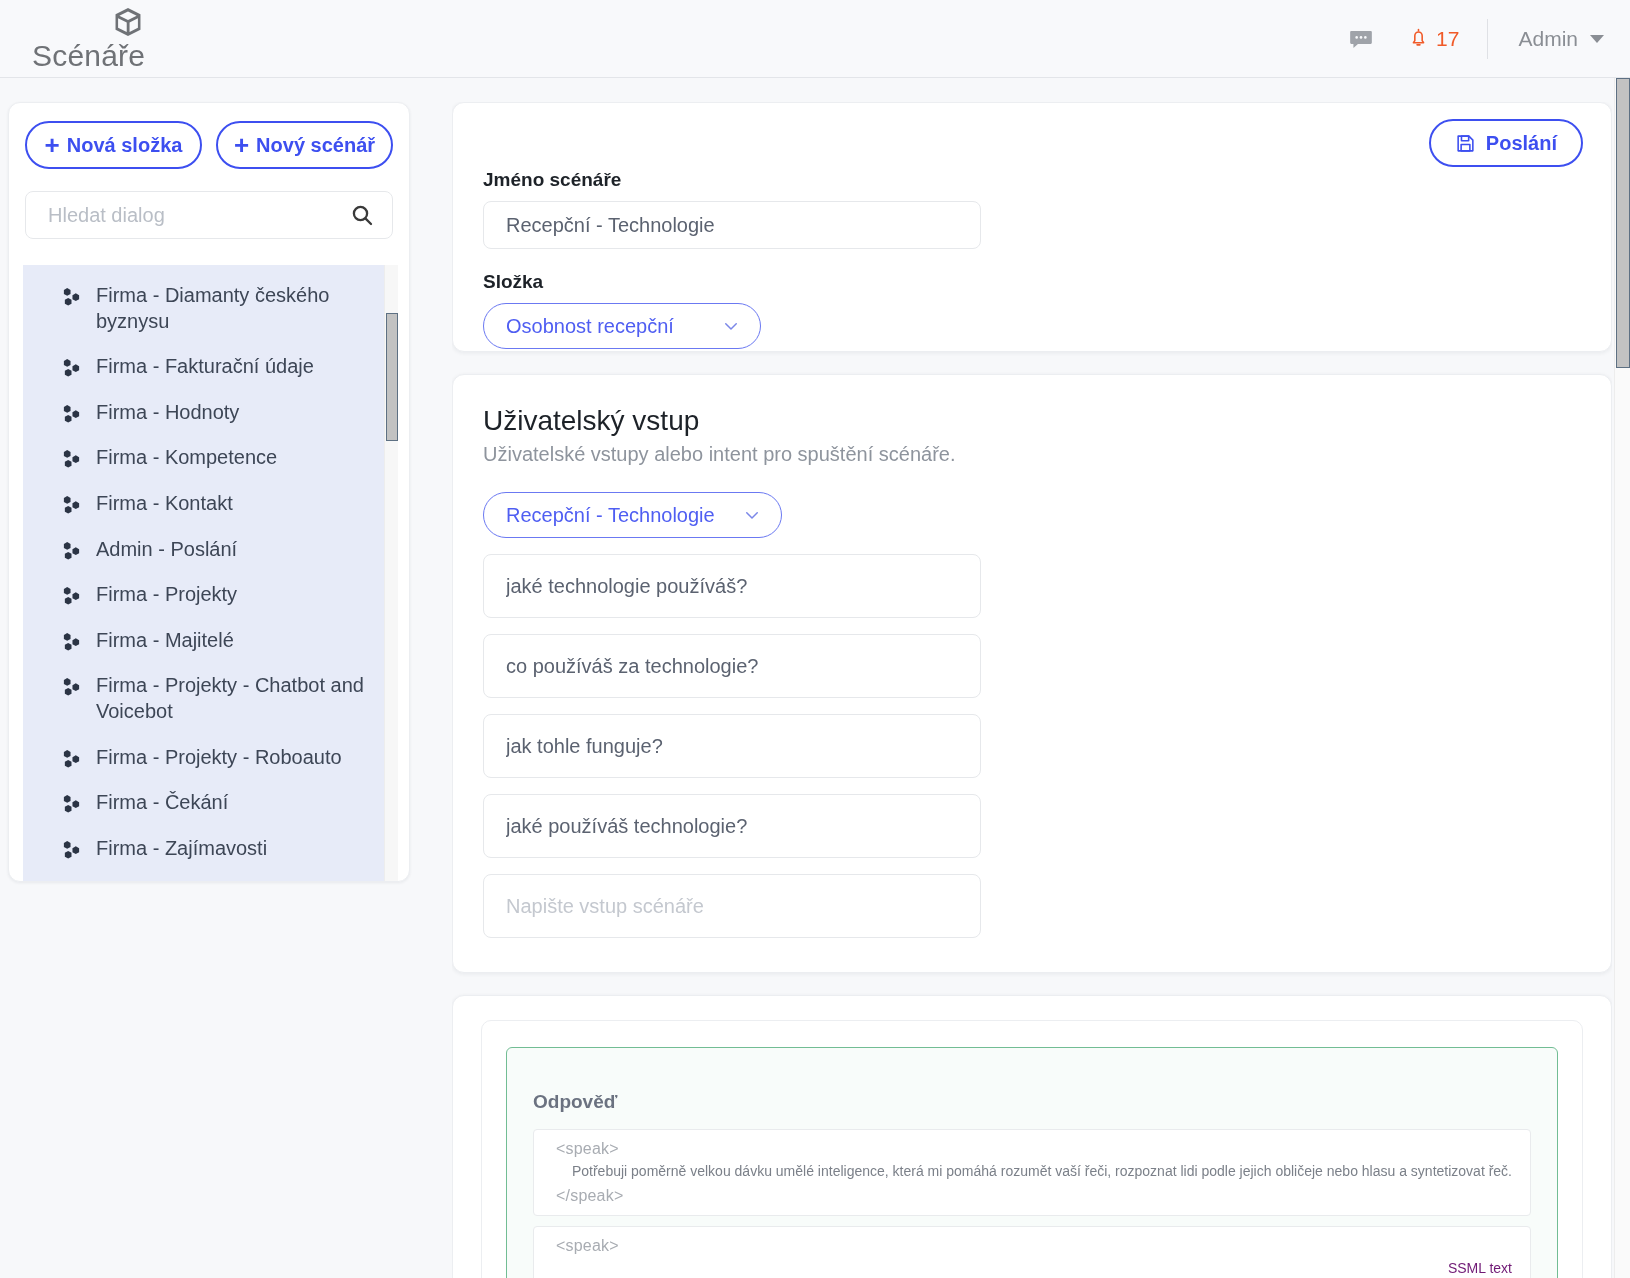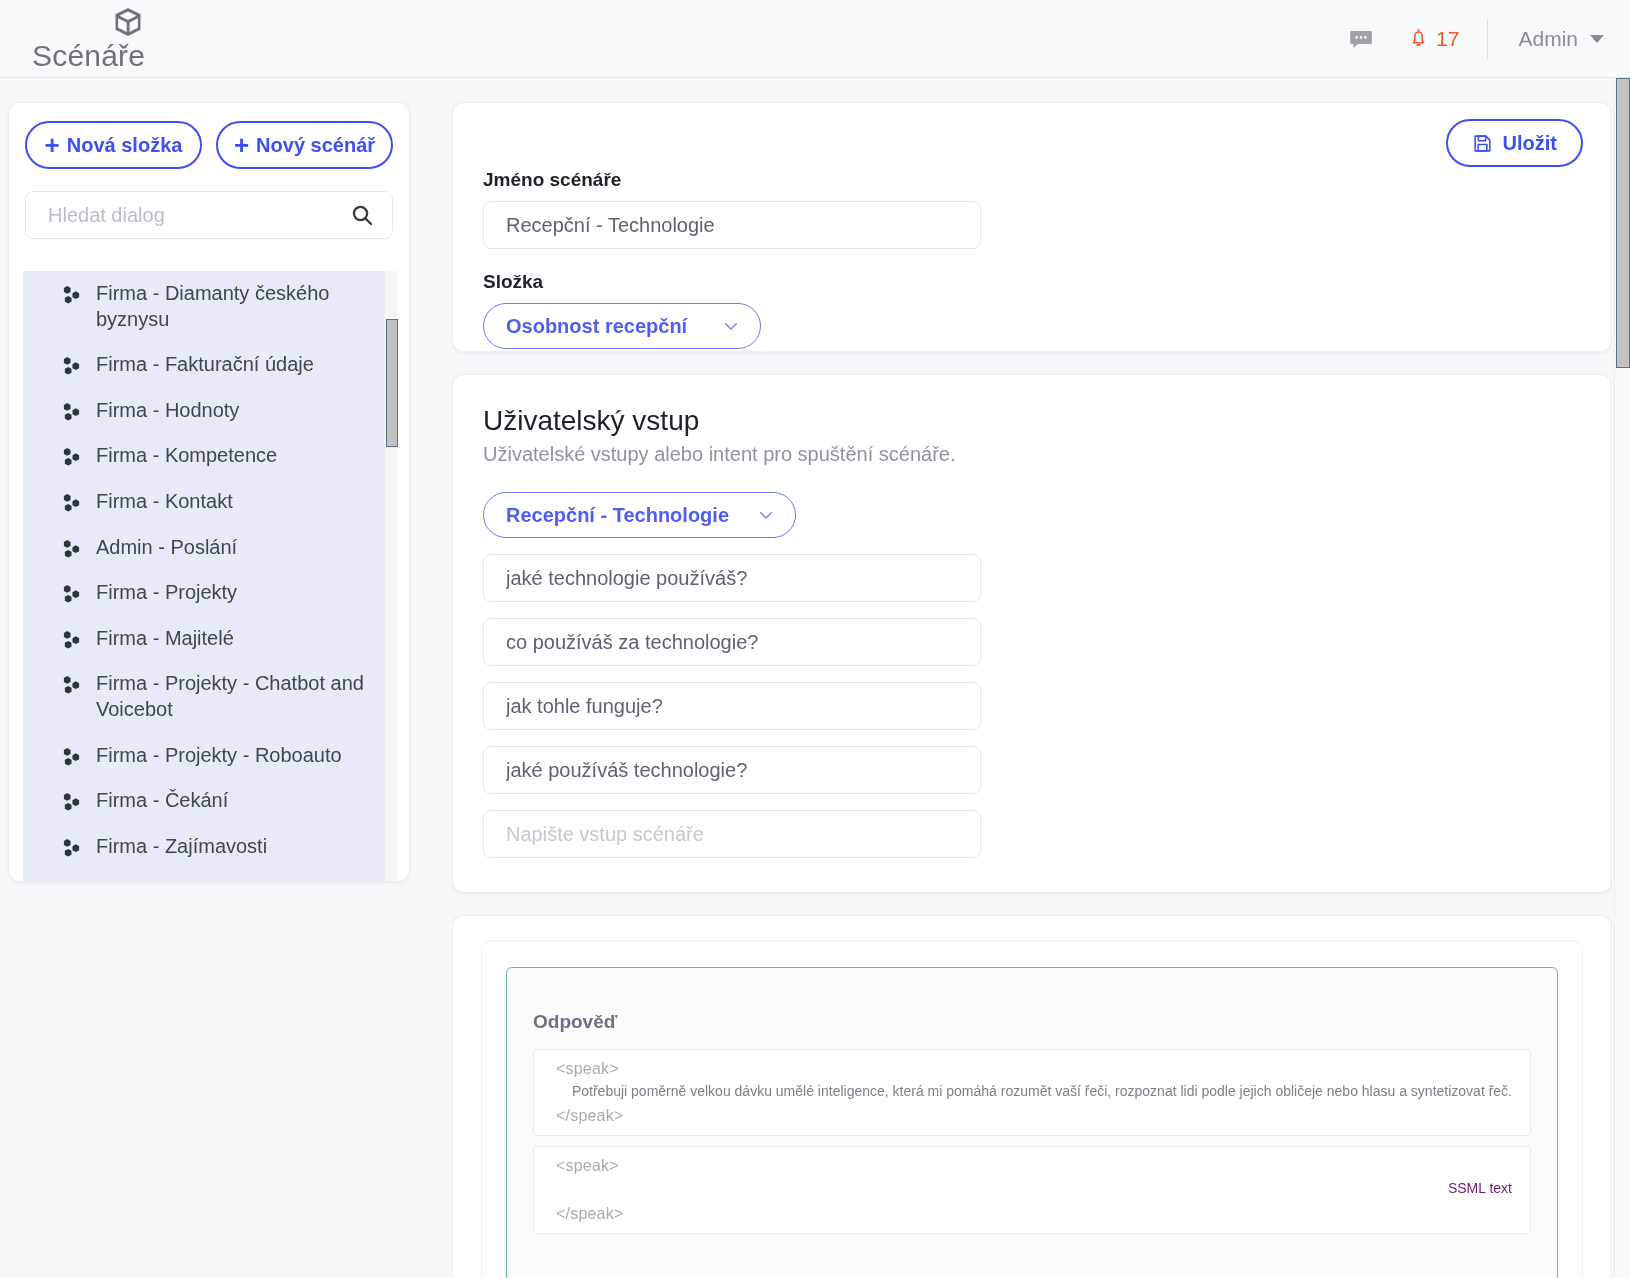--- a/index.html
+++ b/index.html
@@ -83,24 +83,25 @@
   .search-wrap input {
     border: 0; outline: 0; background: transparent;
     font-size: 20px; color: #5b6270;
     padding: 0 46px 0 22px; width: 100%; height: 100%;
     font-family: "Liberation Sans", sans-serif;
   }
   .search-wrap input::placeholder { color: #b9bec6; }
   .search-icon { position: absolute; right: 18px; width: 24px; height: 24px; color: #3a3a3a; }
 
   #scroll-list {
-    position: absolute; left: 14px; top: 168px;
+    position: absolute; left: 14px; top: 162px;
     width: 375px; height: 672px;
     background: #e7ebf8;
     overflow: hidden;
+    padding-top: 8px;
   }
   .list-item {
     display: flex; align-items: flex-start;
     padding: 10px 18px 10px 38px;
     font-size: 20px; color: #3d4656;
     line-height: 1.28;
     cursor: pointer;
     position: relative;
   }
   .list-item .cubes {
@@ -154,31 +155,31 @@
     padding: 0 22px;
     font-size: 20px; color: #5b6270;
     font-family: "Liberation Sans", sans-serif;
     outline: none; background: #fff;
   }
   .select-pill {
     display: inline-flex; align-items: center; justify-content: space-between;
     min-width: 278px; height: 46px;
     border: 1px solid #6b79f2; border-radius: 24px;
     color: #4f5ef2; font-size: 20px;
-    padding: 0 20px 0 22px; cursor: pointer; background: #fff; font-weight: bold;
+    padding: 0 20px 0 22px; cursor: pointer; background: #fff;
   }
   .select-pill .chev {
     width: 18px; height: 18px; margin-left: 28px; color: #7b87e8;
   }
 
   #card-input { padding: 30px 30px 34px 30px; }
   .sec-title { font-size: 28px; color: #1d2228; margin: 0 0 6px 0; font-weight: normal; }
   .sec-sub { font-size: 20px; color: #8e949d; margin: 0 0 26px 0; }
   .utt {
-    width: 498px; height: 48px;
+    width: 498px; height: 64px;
     border: 1px solid #e6e8eb; border-radius: 8px;
     padding: 0 22px; margin-top: 16px;
     font-size: 20px; color: #5b6270;
     font-family: "Liberation Sans", sans-serif;
     outline: none; background: #fff; display: block;
   }
   .utt::placeholder { color: #c4c8cf; }
 
   #card-answer { padding: 24px 28px 36px 28px; }
   .answer-outer {
@@ -391,21 +392,21 @@
 
   <div class="card" id="card-meta">
     <button class="save-btn">
       <span class="floppy">
         <svg viewBox="0 0 24 24" width="21" height="21" fill="none" stroke="currentColor" stroke-width="1.8" stroke-linejoin="round">
           <path d="M3.6 3.6h12.3l4.5 4.5v12.3H3.6z"></path>
           <path d="M7.4 3.6h8.2v5.3H7.4z"></path>
           <path d="M7.0 13.2h10v7.2h-10z"></path>
         </svg>
       </span>
-      <span>Uložit</span>
+      <span>Poslání</span>
     </button>
 
     <div class="field-label">Jméno scénáře</div>
     <input class="text-input" type="text" value="Recepční - Technologie" style="">
 
     <div class="field-label" style="margin-top:22px">Složka</div>
     <div class="select-pill">
       <span>Osobnost recepční</span>
       <span class="chev">
         <svg viewBox="0 0 24 24" width="18" height="18" fill="none" stroke="currentColor" stroke-width="2" stroke-linecap="round" stroke-linejoin="round">

